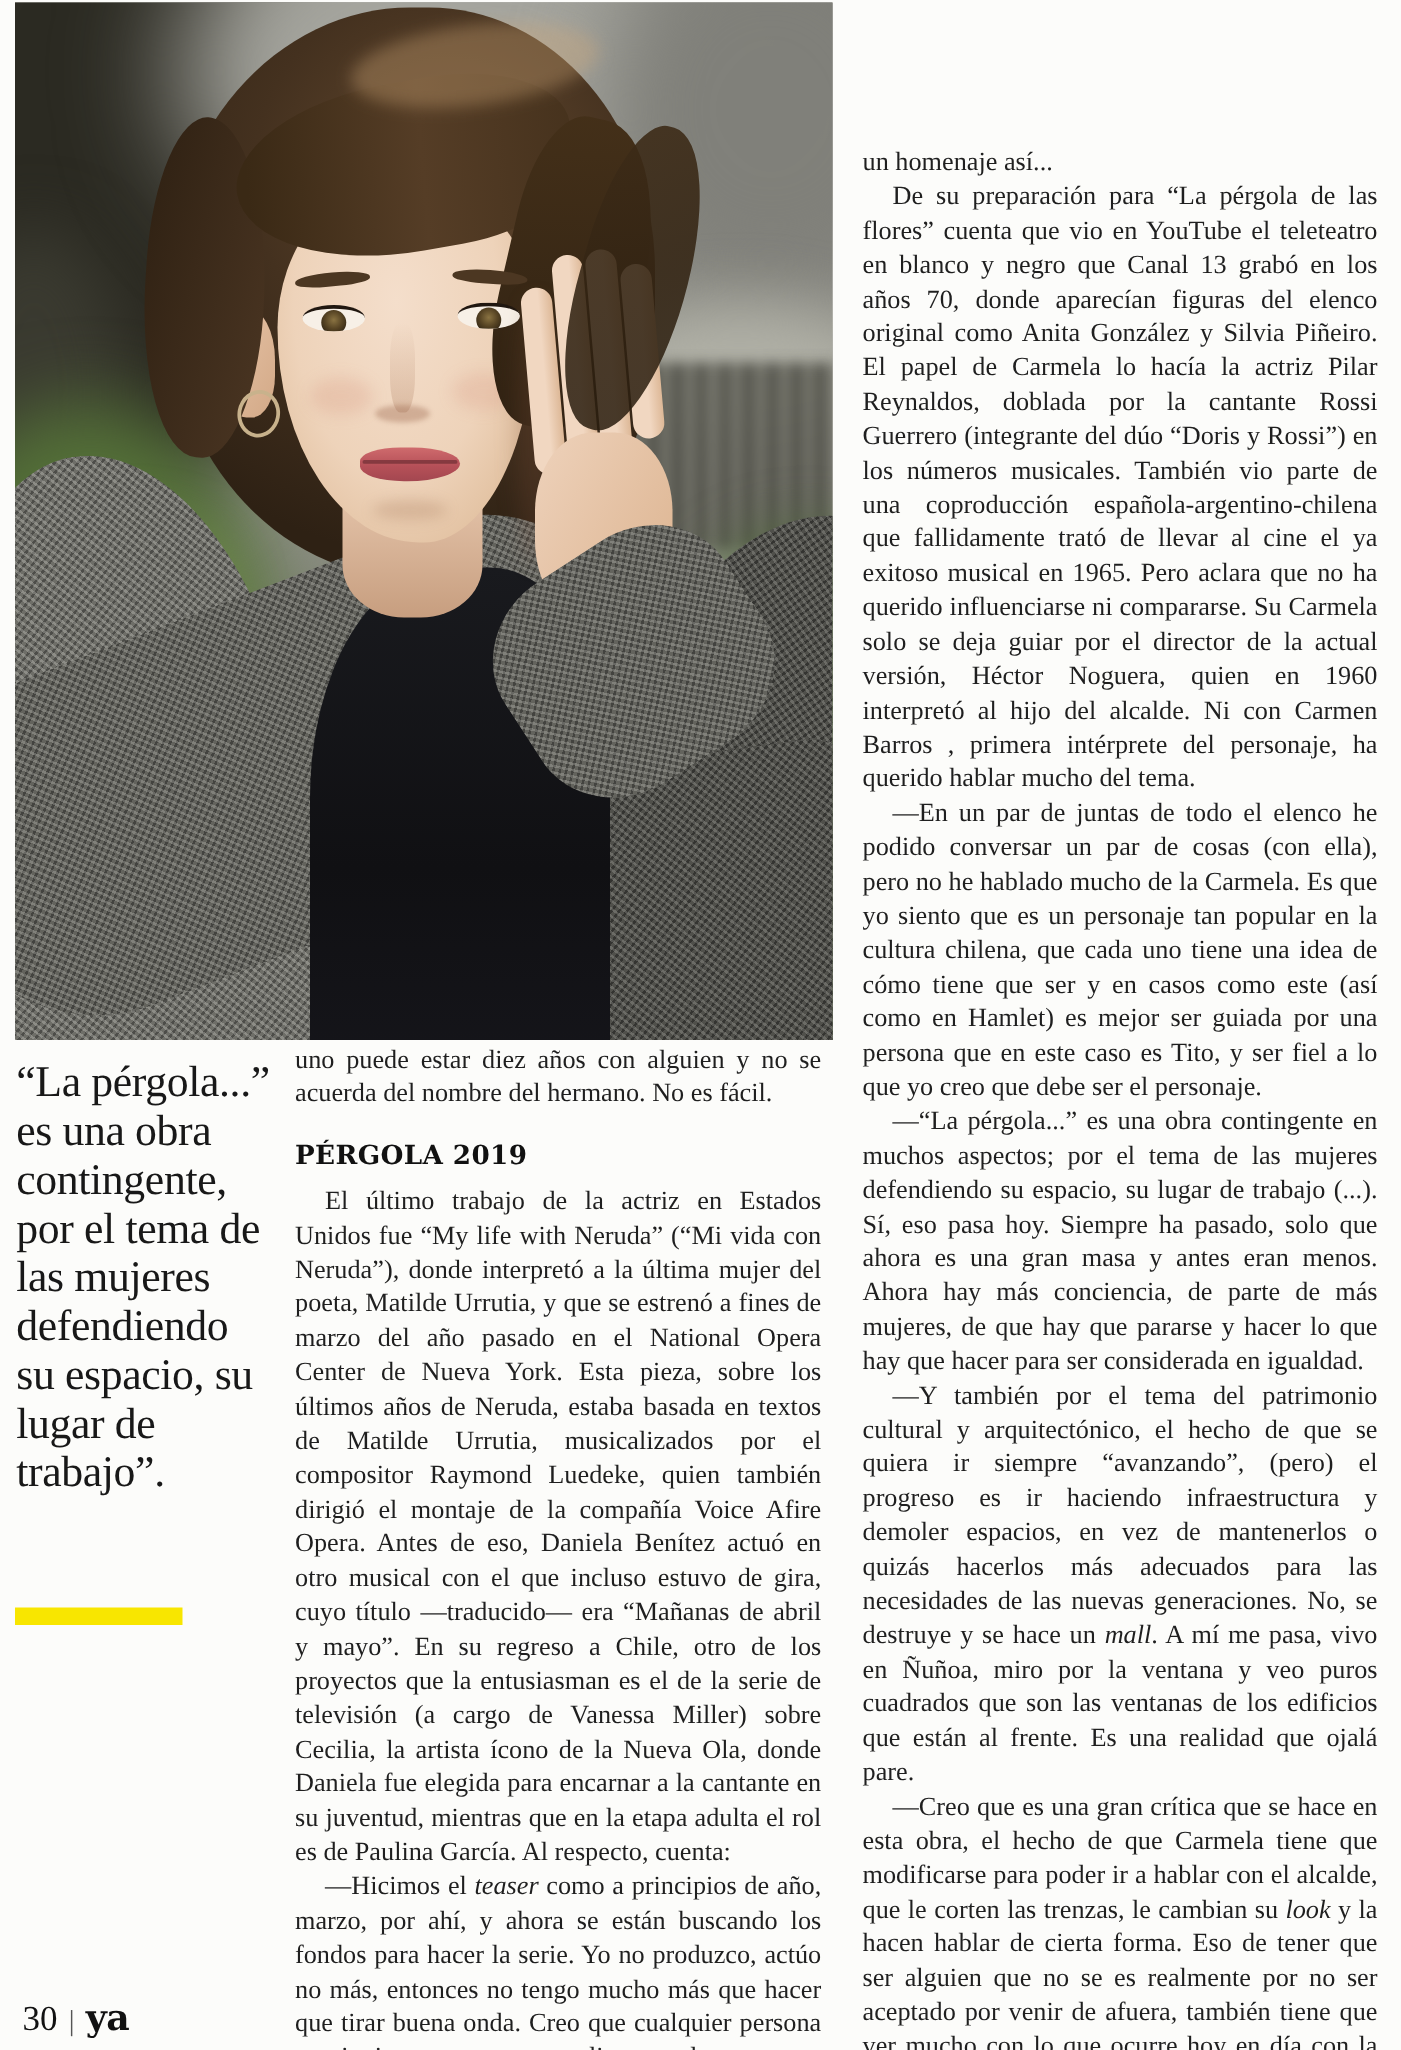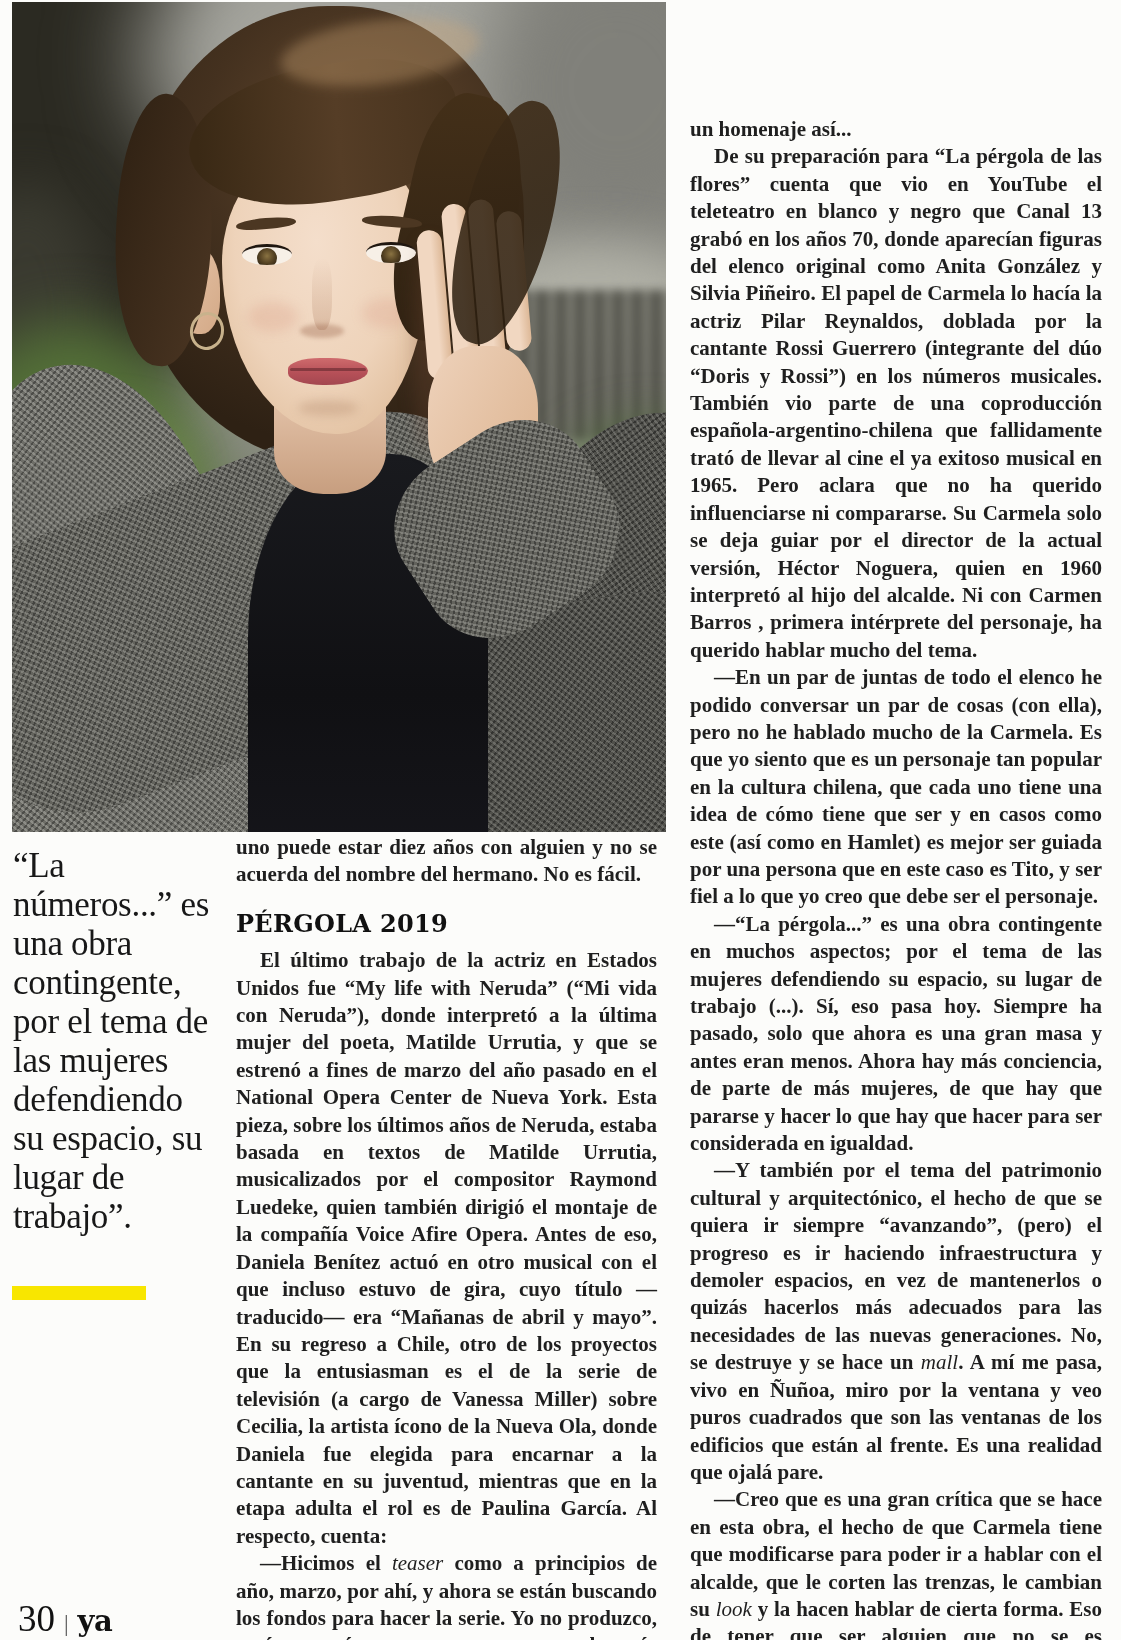--- a/index.html
+++ b/index.html
@@ -79,28 +79,28 @@
   
   .pull-quote{position:absolute;left:13px;top:846px;width:207px;font-family:"Liberation Serif",serif;
               font-size:35px;line-height:39px;letter-spacing:-0.3px;color:#181818;}
   .highlight-bar{position:absolute;left:12px;top:1286px;width:134px;height:14px;background:#f8e600;}
 
   .column{position:absolute;text-align:justify;font-size:21px;line-height:27.4px;color:#1f1f1f;}
   .column p{margin:0;}
   .column p.indent{text-indent:24px;}
   .col-middle{left:236px;top:834px;width:421px;}
   .col-right{left:690px;top:116px;width:412px;}
-  .section-heading{font-family:"DejaVu Serif",serif;font-size:24px;font-weight:700;letter-spacing:.3px;
+  .section-heading{font-family:"DejaVu Serif",serif;font-size:21px;font-weight:700;letter-spacing:.3px;
                    margin:21px 0 10px;text-align:left;color:#111;}
-  .seg-normal{font-style:normal;font-weight:bold;}
+  .seg-normal{font-style:normal;}
   .seg-italic{font-style:italic;}
   .seg-bold-italic{font-weight:700;font-style:italic;}
 
   .page-footer{position:absolute;left:18px;top:1597px;display:flex;align-items:baseline;gap:9px;color:#111;}
-  .footer-page-number{font-family:"Liberation Serif",serif;font-size:37px;}
+  .footer-page-number{font-family:"Liberation Serif",serif;font-size:28px;}
   .footer-sep{font-size:23px;font-weight:300;color:#555;}
   .footer-brand{font-family:"DejaVu Serif",serif;font-size:29px;font-weight:700;letter-spacing:-0.5px;}
 </style>
 </head>
 <body>
 
 <div class="page">
 
   <div class="photo" title="Retrato de la actriz con la mano en la mejilla, abrigo de tweed gris y fondo de parque desenfocado">
     <div class="ph-base"></div>
@@ -148,21 +148,21 @@
       <div class="w-finger w-f1"></div>
       <div class="w-finger w-f2"></div>
       <div class="w-finger w-f3"></div>
       <div class="w-finger w-f4"></div>
     </div>
     <div class="w-palm"></div>
     <div class="w-wrist tweed-mid"></div>
     <div class="w-strand"></div>
   </div>
 
-  <div class="pull-quote">“La números...” es una obra contingente, por el tema de las mujeres defendiendo su espacio, su lugar de trabajo”.</div>
+  <div class="pull-quote">“La pérgola...” es una obra contingente, por el tema de las mujeres defendiendo su espacio, su lugar de trabajo”.</div>
   <div class="highlight-bar" style="background: rgb(248, 230, 0);"></div>
 
   <div class="column col-middle">
       <p class=""><span class="seg-normal">uno puede estar diez años con alguien y no se acuerda del nombre del hermano. No es fácil.</span></p>
       <h2 class="section-heading">PÉRGOLA 2019</h2>
       <p class="indent"><span class="seg-normal">El último trabajo de la actriz en Estados Unidos fue “My life with Neruda” (“Mi vida con Neruda”), donde interpretó a la última mujer del poeta, Matilde Urrutia, y que se estrenó a fines de marzo del año pasado en el National Opera Center de Nueva York. Esta pieza, sobre los últimos años de Neruda, estaba basada en textos de Matilde Urrutia, musicalizados por el compositor Raymond Luedeke, quien también dirigió el montaje de la compañía Voice Afire Opera. Antes de eso, Daniela Benítez actuó en otro musical con el que incluso estuvo de gira, cuyo título —traducido— era “Mañanas de abril y mayo”. En su regreso a Chile, otro de los proyectos que la entusiasman es el de la serie de televisión (a cargo de Vanessa Miller) sobre Cecilia, la artista ícono de la Nueva Ola, donde Daniela fue elegida para encarnar a la cantante en su juventud, mientras que en la etapa adulta el rol es de Paulina García. Al respecto, cuenta:</span></p>
       <p class="indent"><span class="seg-normal">—Hicimos el </span><span class="seg-italic">teaser</span><span class="seg-normal"> como a principios de año, marzo, por ahí, y ahora se están buscando los fondos para hacer la serie. Yo no produzco, actúo no más, entonces no tengo mucho más que hacer que tirar buena onda. Creo que cualquier persona que invierta en esto va a salir ganando porque es demasiado buen proyecto, la gente lo va a amar, ¡la Cecilia es la Cecilia! Es nuestra reina de la música, es un ícono y está viva, entonces poder hacerle</span></p>
     </div>
   <div class="column col-right">
       <p class=""><span class="seg-normal">un homenaje así...</span></p>

